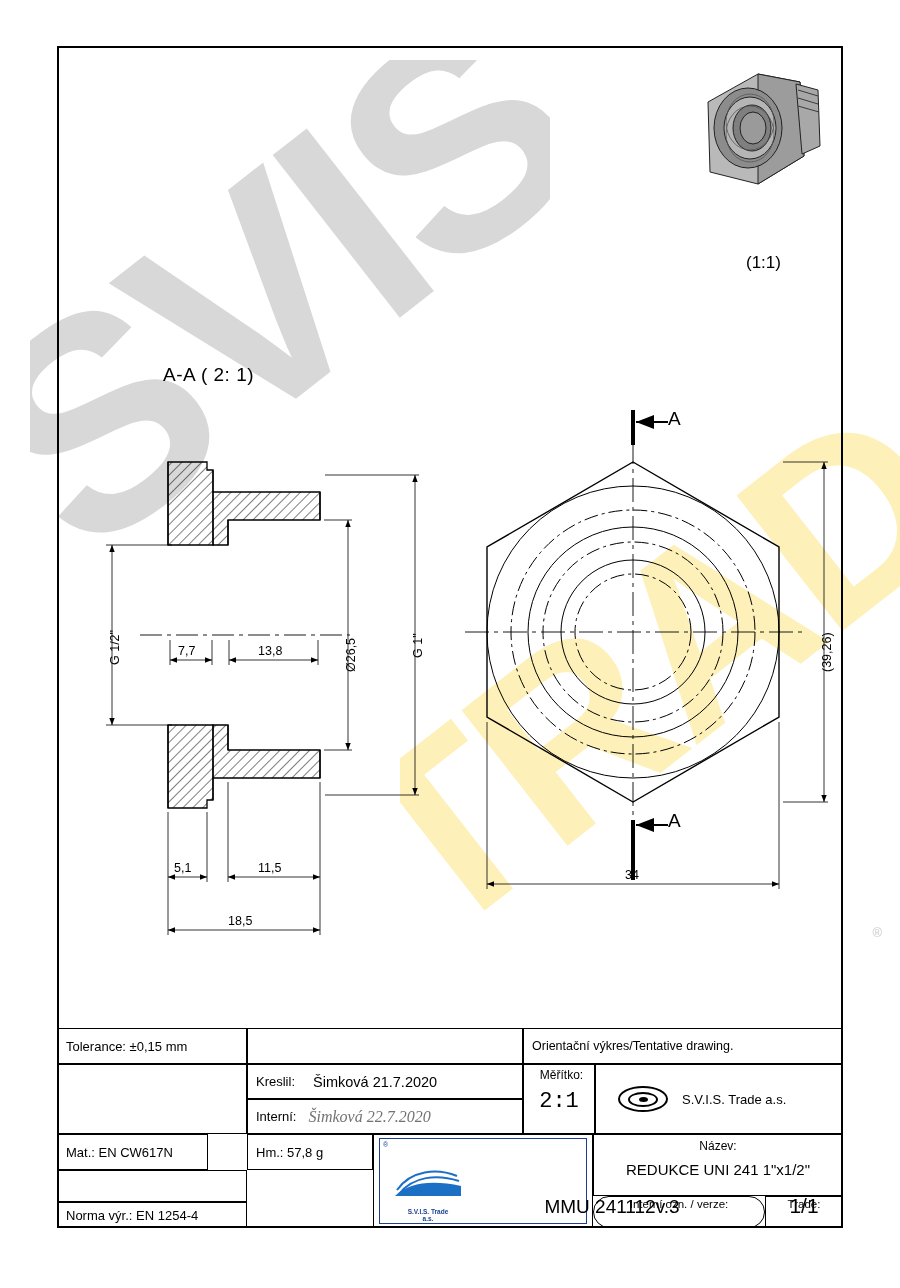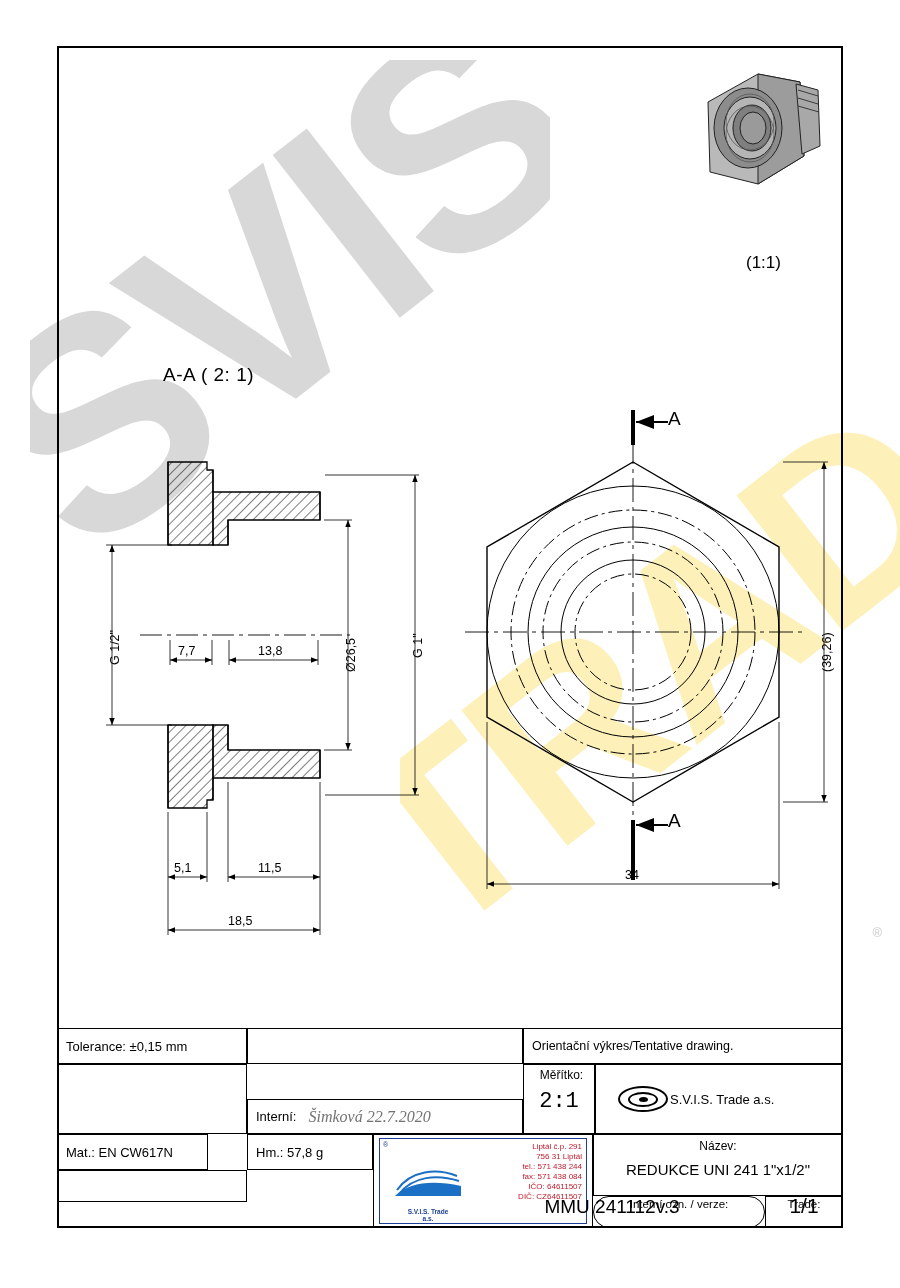--- a/index.html
+++ b/index.html
@@ -224,37 +224,44 @@
   <div class="cell" style="left:190px;top:0;width:276px;height:36px;"></div>
   <div class="cell pad" style="left:466px;top:0;width:320px;height:36px;">
     <span style="font-size:12.5px;">Orientační výkres/Tentative drawing.</span>
   </div>
 
   <div class="cell" style="left:0;top:36px;width:190px;height:70px;"></div>
   <div class="cell pad" style="left:0;top:106px;width:151px;height:36px;">
     <span>Mat.: EN CW617N</span>
   </div>
   <div class="cell" style="left:0;top:142px;width:190px;height:32px;"></div>
-
+  <div class="cell pad" style="left:0;top:174px;width:190px;height:26px;">
+    <span>Norma výr.: EN 1254-4</span>
+  </div>
+
+  <div class="cell pad" style="left:190px;top:36px;width:276px;height:35px;">
+    <span>Kreslil:</span>
+    <span style="margin-left:18px;font-size:14.5px;">Šimková 21.7.2020</span>
+  </div>
   <div class="cell pad" style="left:190px;top:71px;width:276px;height:35px;">
     <span>Interní:</span>
     <span class="sig" style="margin-left:12px;">Šimková 22.7.2020</span>
   </div>
 
   <div class="cell pad" style="left:190px;top:106px;width:126px;height:36px;">
     <span>Hm.: 57,8 g</span>
   </div>
 
   <div class="cell" style="left:466px;top:36px;width:72px;height:70px;display:block;">
     <div class="lbl" style="padding:3px 0 0 5px;font-size:12px;">Měřítko:</div>
     <div class="val c" style="text-align:center;font-size:22px;margin-top:7px;">2:1</div>
   </div>
 
   <div class="cell" style="left:538px;top:36px;width:248px;height:70px;">
-    <div style="display:flex;align-items:center;gap:2px;padding-left:22px;">
+    <div style="display:flex;align-items:center;gap:14px;padding-left:22px;">
       <div class="logo-oval"></div>
       <span style="font-size:13px;">S.V.I.S. Trade a.s.</span>
     </div>
   </div>
 
   <div class="cell" style="left:316px;top:106px;width:220px;height:94px;padding:0;border:1px solid #000;"></div>
   <div class="stamp" style="left:322px;top:110px;width:208px;height:86px;">
     <div class="left">
       <span class="reg">®</span>
       <svg class="swoosh" viewBox="0 0 70 34">
@@ -262,28 +269,20 @@
           <path d="M4 26 C18 6, 44 4, 64 12"></path>
           <path d="M6 30 C20 12, 44 10, 66 17"></path>
         </g>
         <path d="M2 32 C16 18, 40 16, 68 22 L68 32 Z" fill="#1b6fc4"></path>
       </svg>
       <div class="cap">
         <span>S.V.I.S. Trade</span><br>
         <span>a.s.</span>
       </div>
     </div>
-    <div class="right">
-      <div>Liptál č.p. 291</div>
-      <div>756 31 Liptál</div>
-      <div>tel.: 571 438 244</div>
-      <div>fax: 571 438 084</div>
-      <div>IČO: 64611507</div>
-      <div>DIČ: CZ64611507</div>
-    </div>
   </div>
 
   <div class="cell" style="left:536px;top:106px;width:250px;height:62px;display:block;text-align:center;">
     <div style="font-size:12px;padding-top:4px;">Název:</div>
     <div style="font-size:15px;padding-top:8px;">REDUKCE UNI 241 1"x1/2"</div>
   </div>
 
   <div class="cell" style="left:536px;top:168px;width:172px;height:32px;display:block;text-align:center;border-radius:16px;">
     <div style="font-size:11.5px;padding-top:1px;">Interní ozn. / verze:</div>
   </div>

